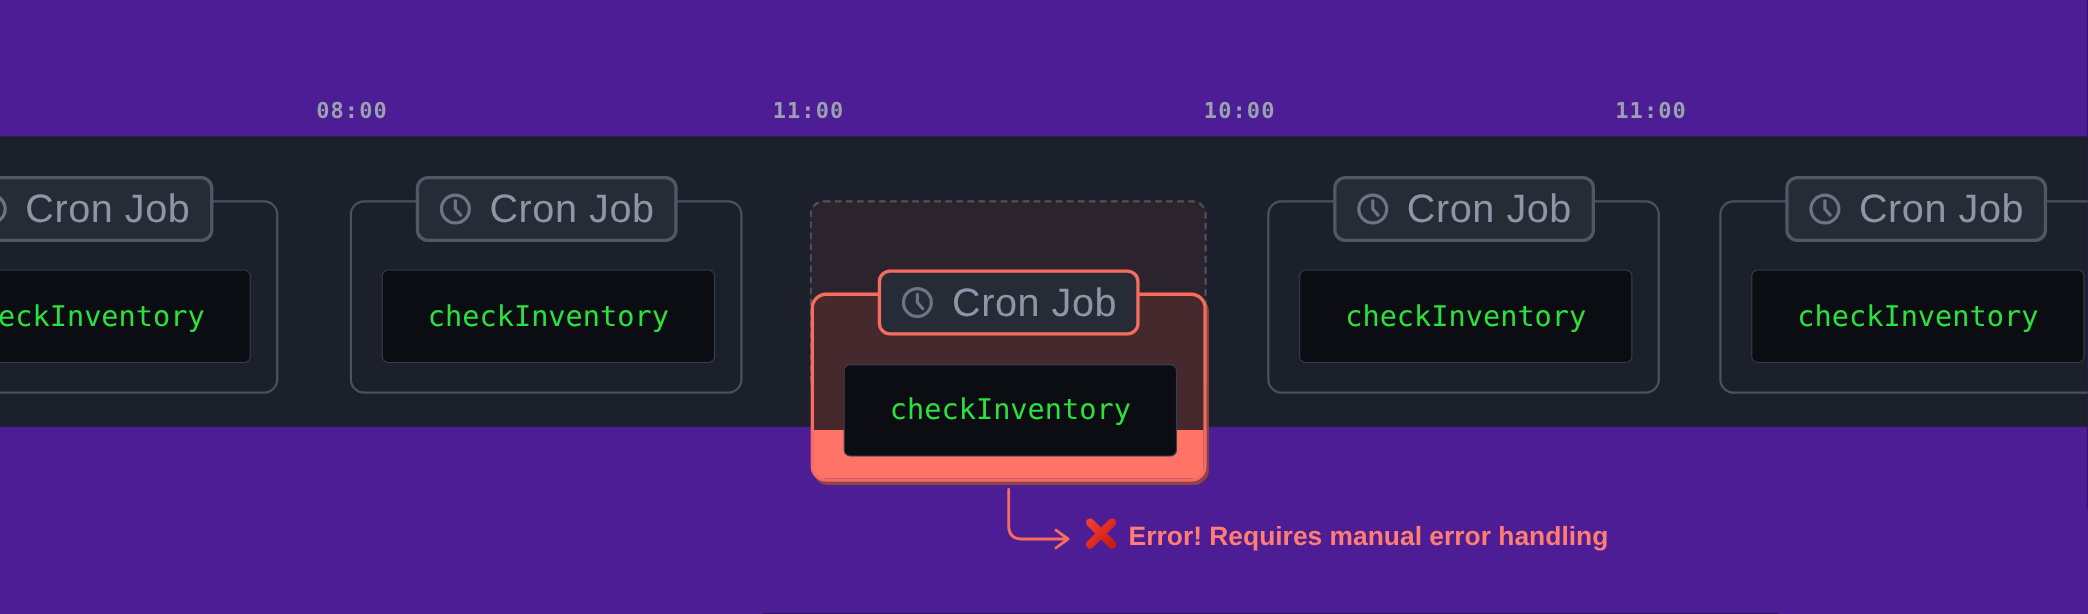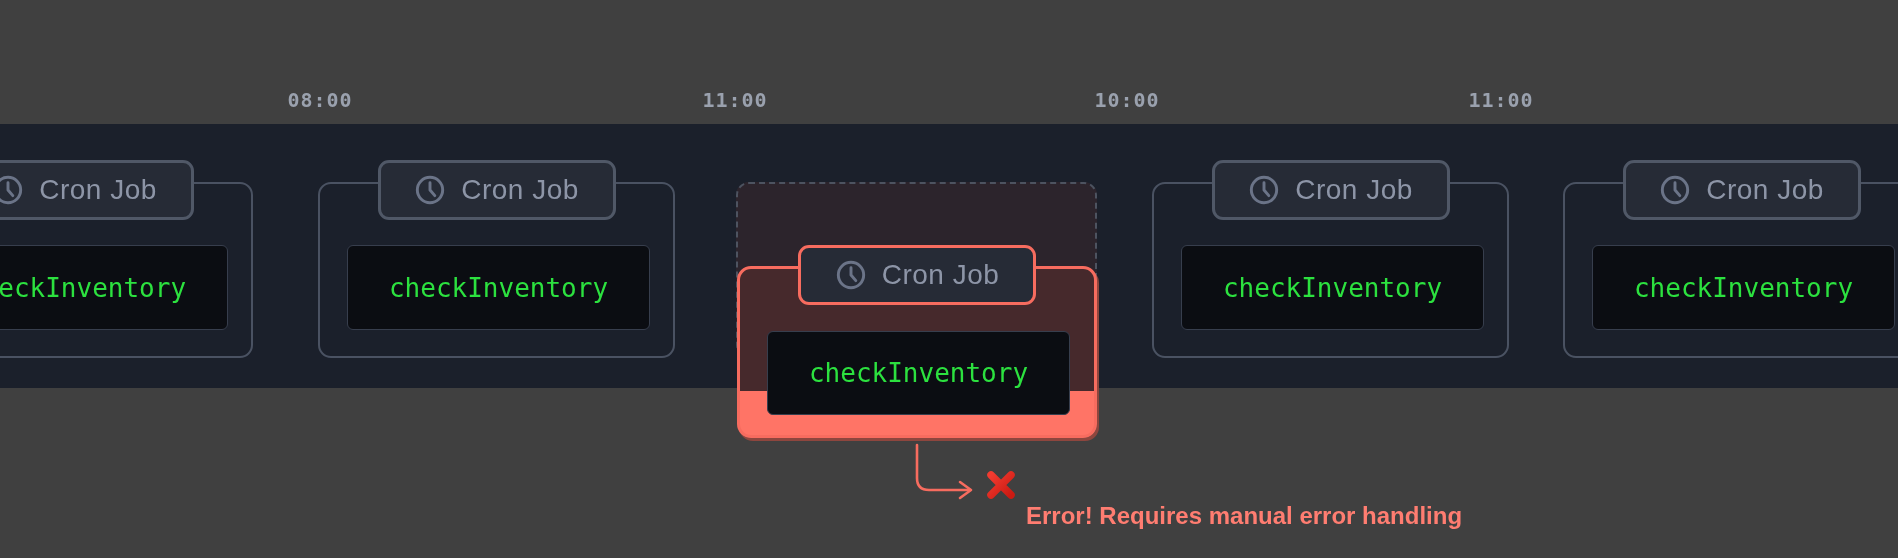--- a/index.html
+++ b/index.html
@@ -1,37 +1,37 @@
 <!DOCTYPE html>
 <html><head>
 <meta charset="utf-8">
 <style>
   * { margin:0; padding:0; box-sizing:border-box; }
   body { background:#000; font-family:"Liberation Sans", sans-serif; }
-  .canvas { position:relative; width:1898px; height:558px; background:#404040; overflow:hidden; }
+  .canvas { position:relative; width:1898px; height:558px; background:#4c1d95; overflow:hidden; }
 
   .band { position:absolute; left:0; top:124px; width:100%; height:264px; background:#1b202b; }
 
   .timestamp {
     position:absolute; top:88px; transform:translateX(-50%);
     font-family:"DejaVu Sans Mono", monospace; font-size:20px; font-weight:700;
     color:#9aa1ae; letter-spacing:1px; white-space:nowrap;
   }
 
   
   .card {
     position:absolute; top:182px; width:357px; height:176px;
     border:2.5px solid #4a5262; border-radius:13px; background:transparent;
   }
   .badge {
     position:absolute; left:50%; top:-24px; transform:translateX(-50%);
     width:238px; height:60px; display:flex; align-items:center; justify-content:center; gap:15px;
     background:#262b36; border:3px solid #505867; border-radius:11px; z-index:3;
   }
-  .badge-label { font-size:28px; font-weight:500; color:#8d95a7; letter-spacing:0.5px; white-space:nowrap; }
+  .badge-label { font-size:36px; font-weight:500; color:#8d95a7; letter-spacing:0.5px; white-space:nowrap; }
   .clock { width:32px; height:32px; color:#6b7488; flex:0 0 auto; }
   .code {
     position:absolute; left:27px; top:61px; width:303px; height:85px;
     background:#0b0d12; border:1.5px solid #373e4d; border-radius:6px;
     display:flex; align-items:center; justify-content:center; z-index:2;
   }
   .code span {
     font-family:"DejaVu Sans Mono", monospace; font-size:26px; color:#2ce13f; white-space:nowrap;
   }
 
@@ -49,21 +49,21 @@
     z-index:2;
   }
   .card.error .badge { border-color:#f76c5f; background:#262b36; }
   .card.error .code { top:62px; height:84px; }
 
   
   .arrow-svg { position:absolute; left:880px; top:438px; width:110px; height:64px; z-index:4; }
   .xmark-svg { position:absolute; left:986px; top:471px; width:30px; height:28px; z-index:4; }
   .error-text {
     position:absolute; left:1026px; top:474px;
-    font-size:24px; font-weight:600; color:#ff7d71; white-space:nowrap; z-index:4;margin-top:28px;
+    font-size:24px; font-weight:600; color:#ff7d71; white-space:nowrap; z-index:4;
   }
 </style>
 </head>
 <body>
 
 <div class="canvas">
 
   <div class="band"></div>
 
   <div class="timestamp" style="left:320px">08:00</div>

